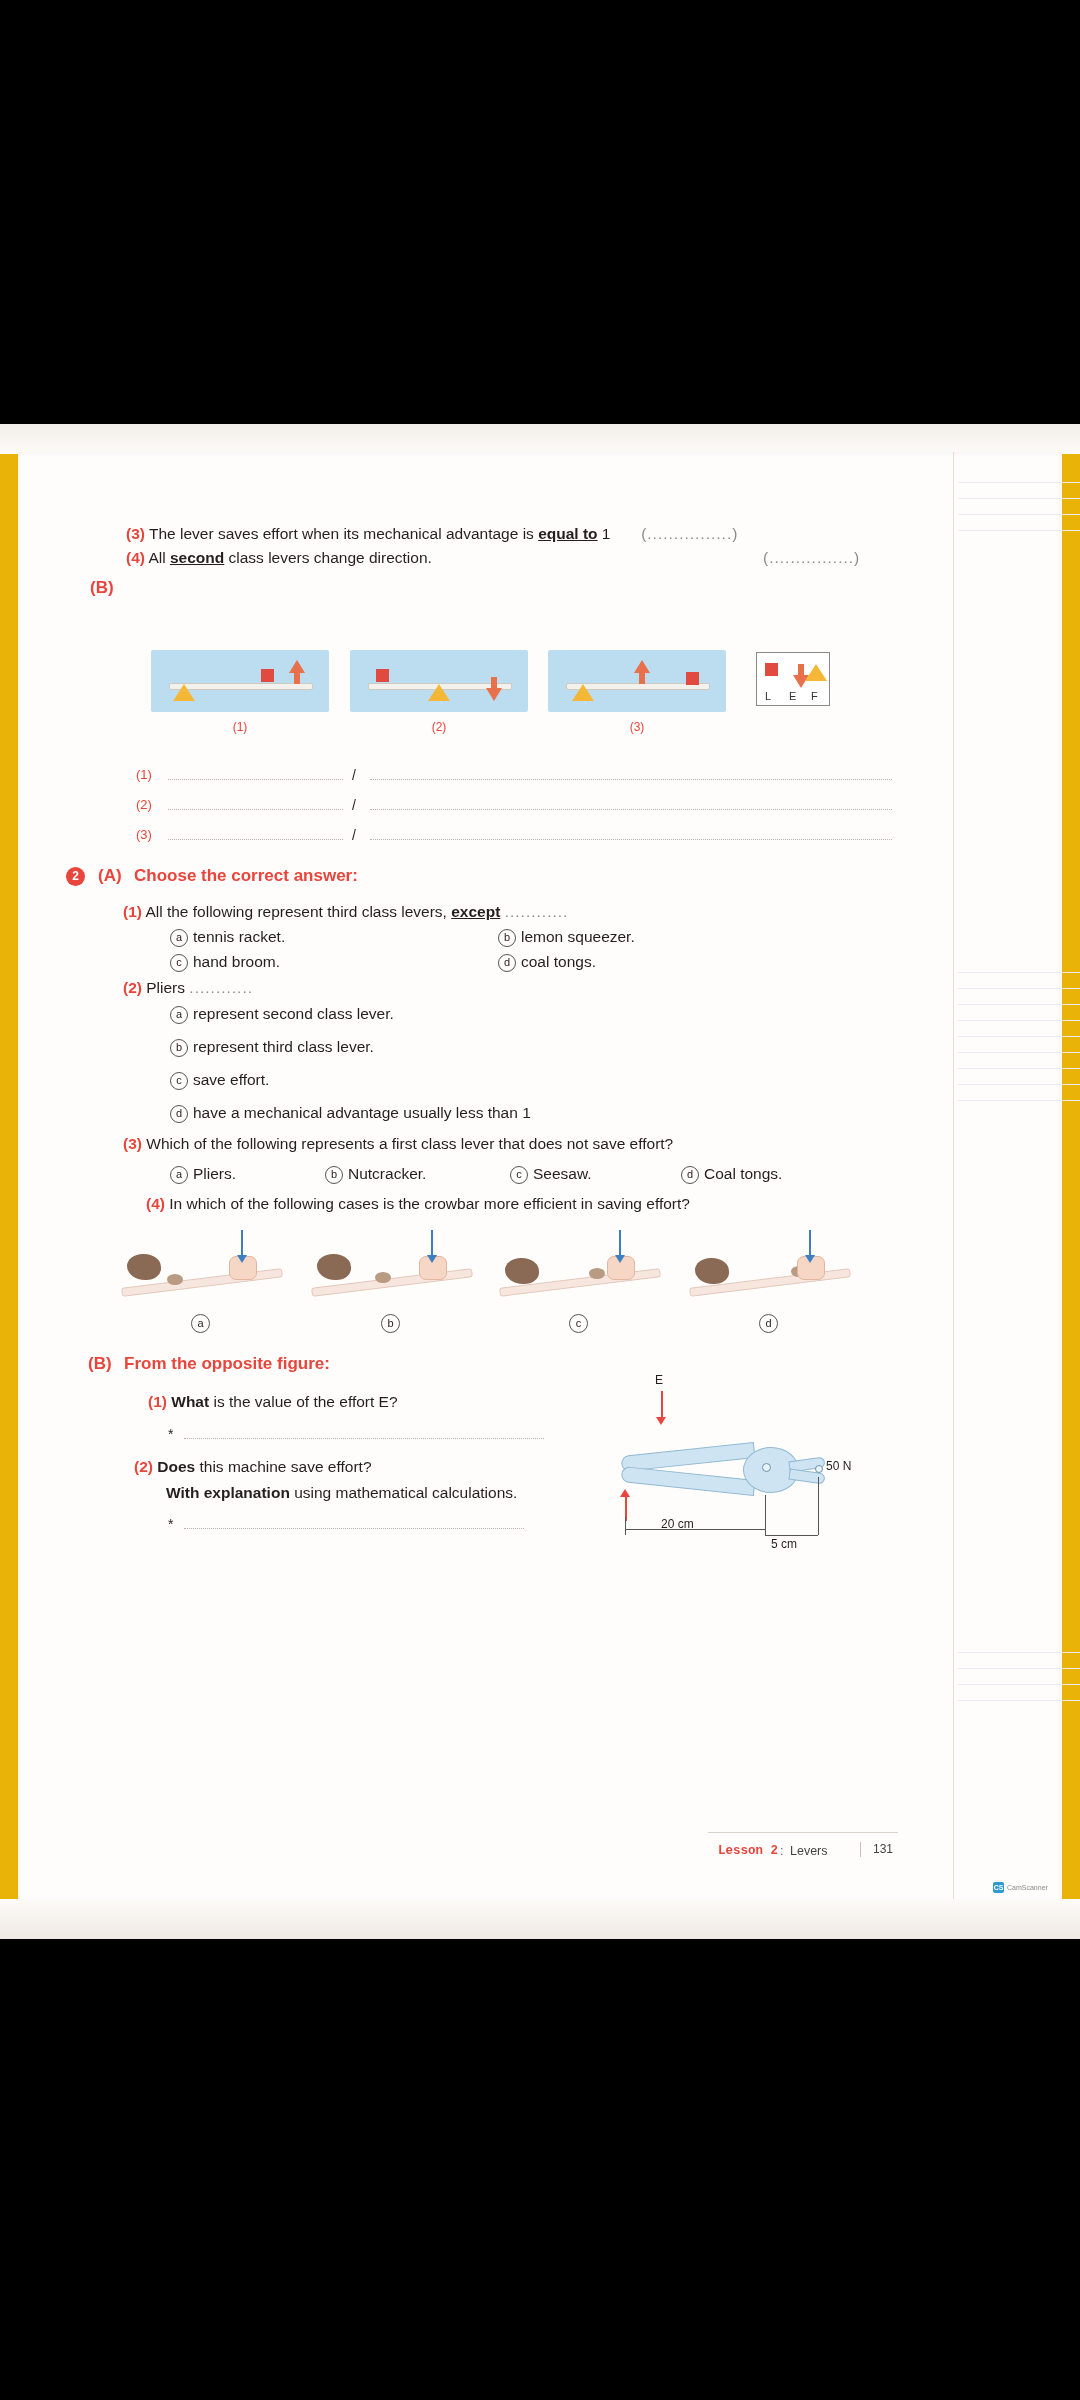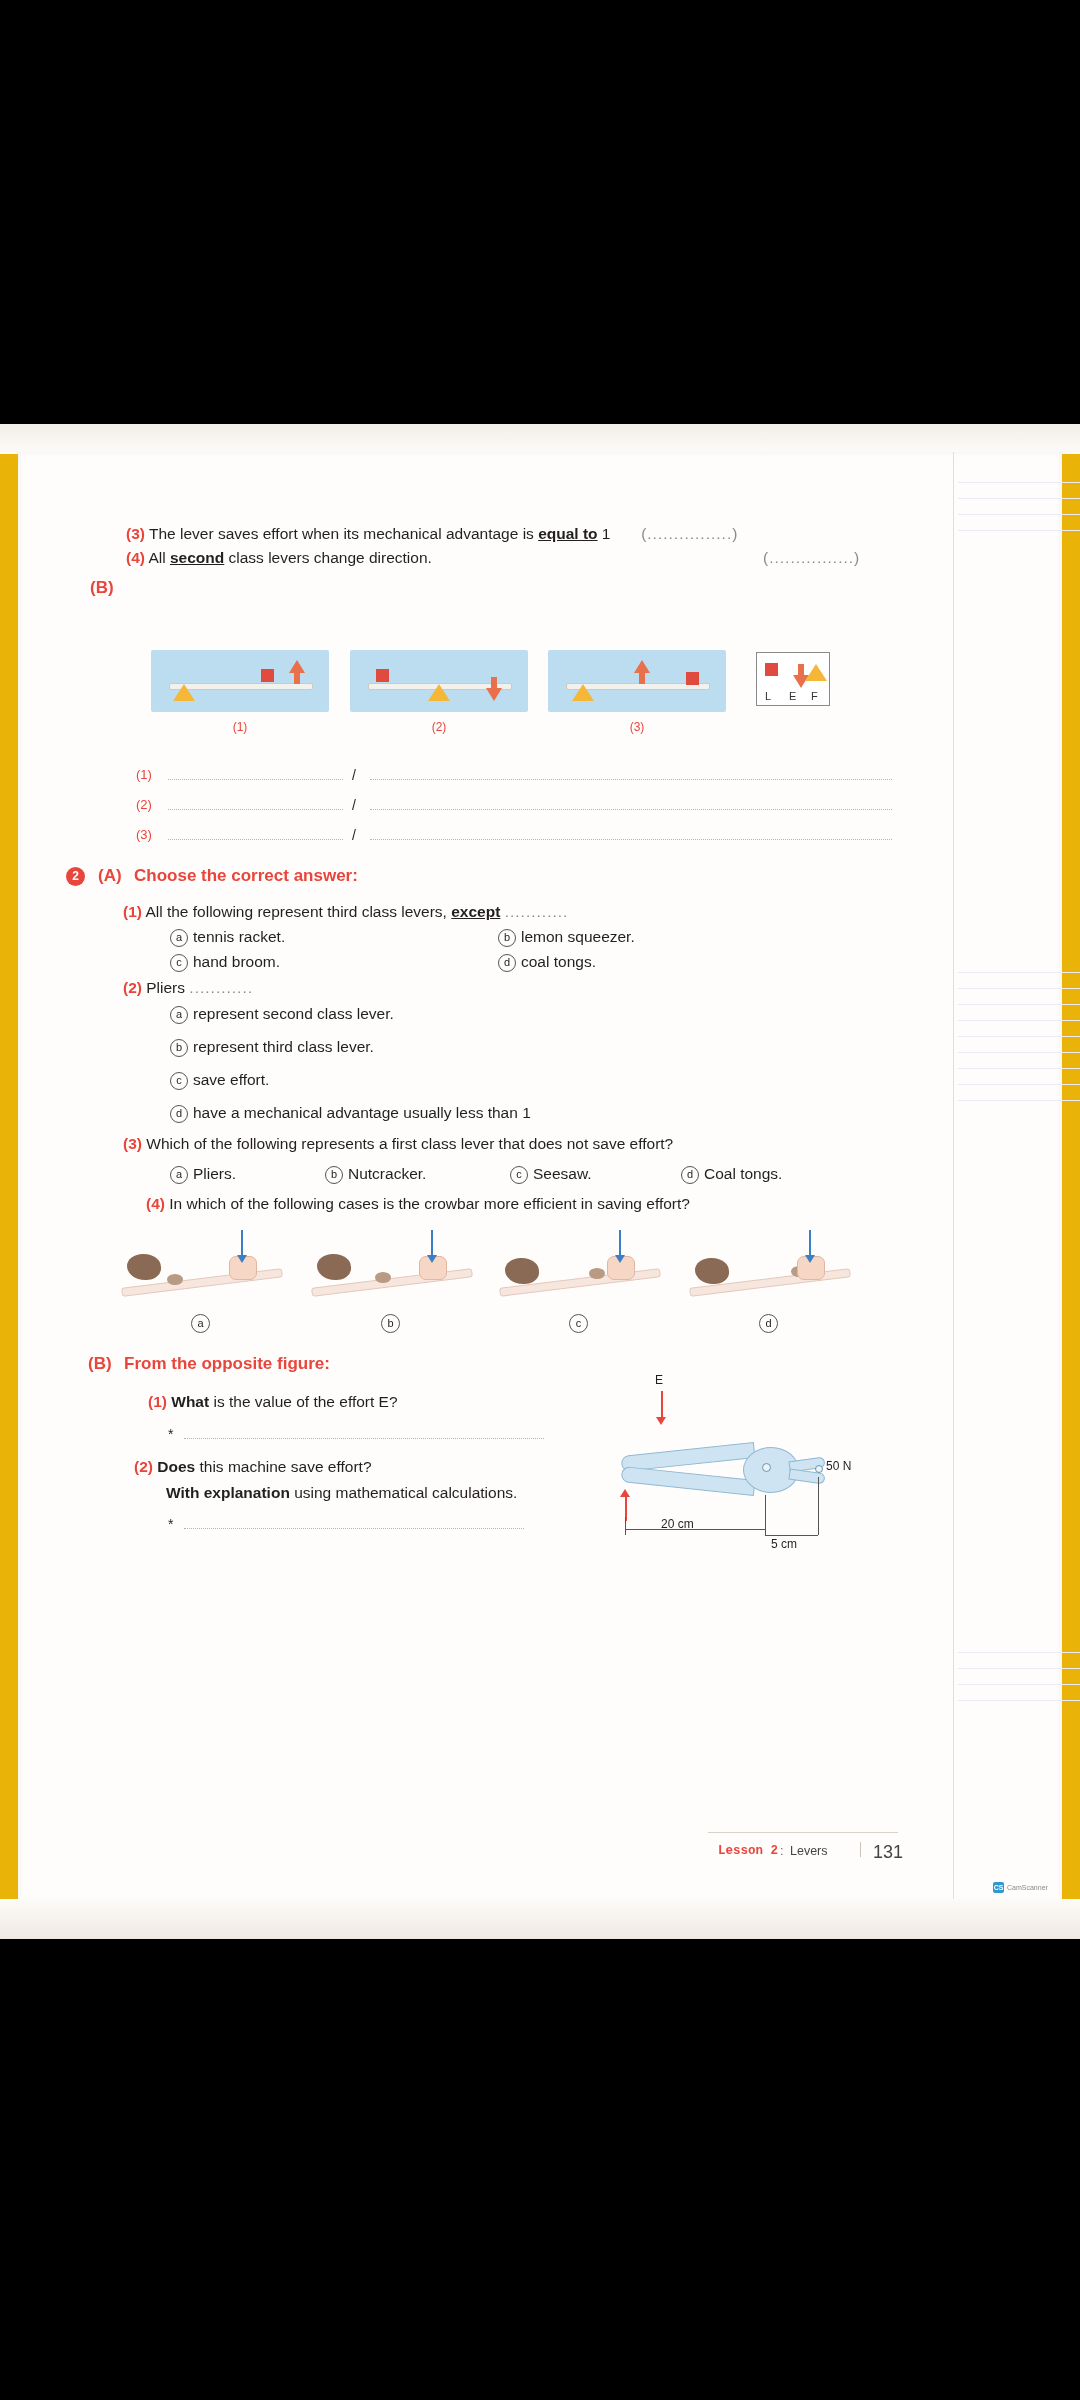--- a/index.html
+++ b/index.html
@@ -309,21 +309,21 @@
   }
   .footer-txt {
     position: absolute;
     top: 1392px;
     font-size: 12.5px;
   }
   .pagenum {
     position: absolute;
     top: 1390px;
     left: 855px;
-    font-size: 18px;
+    font-size: 12px;
     color: #444;
   }
   .pagenum-sep {
     position: absolute;
     top: 1390px;
     left: 842px;
     width: 1px;
     height: 15px;
     background: #c9c3bc;
   }

